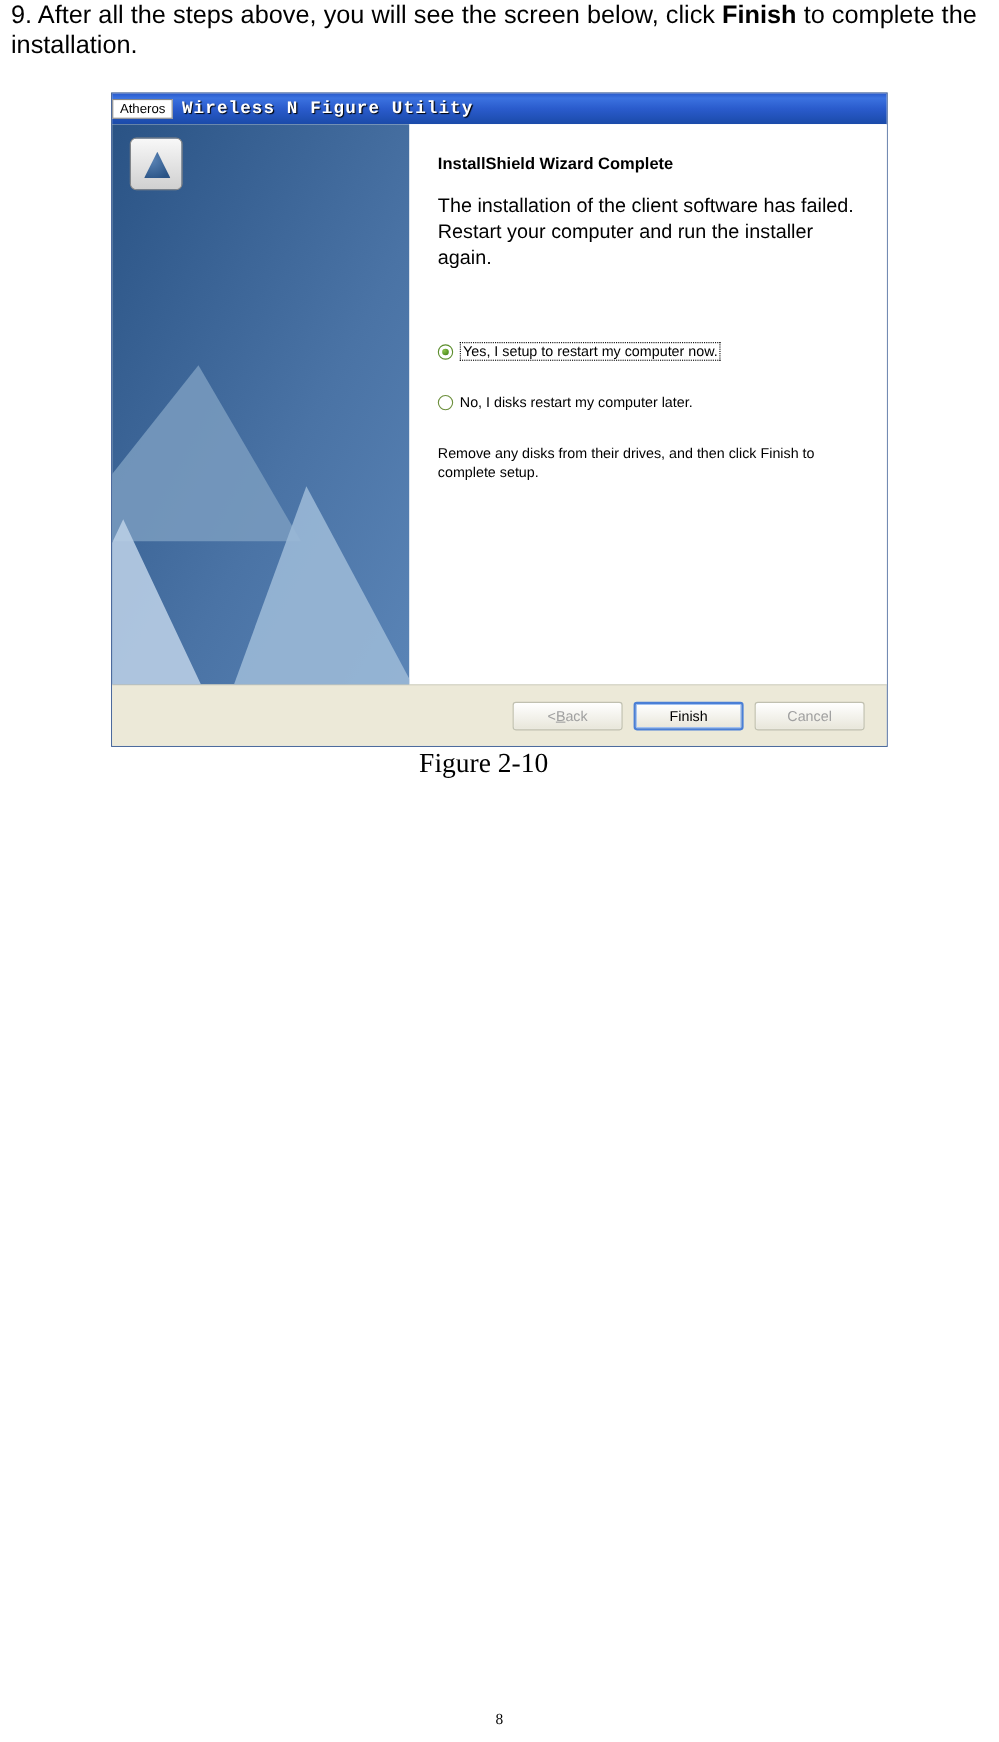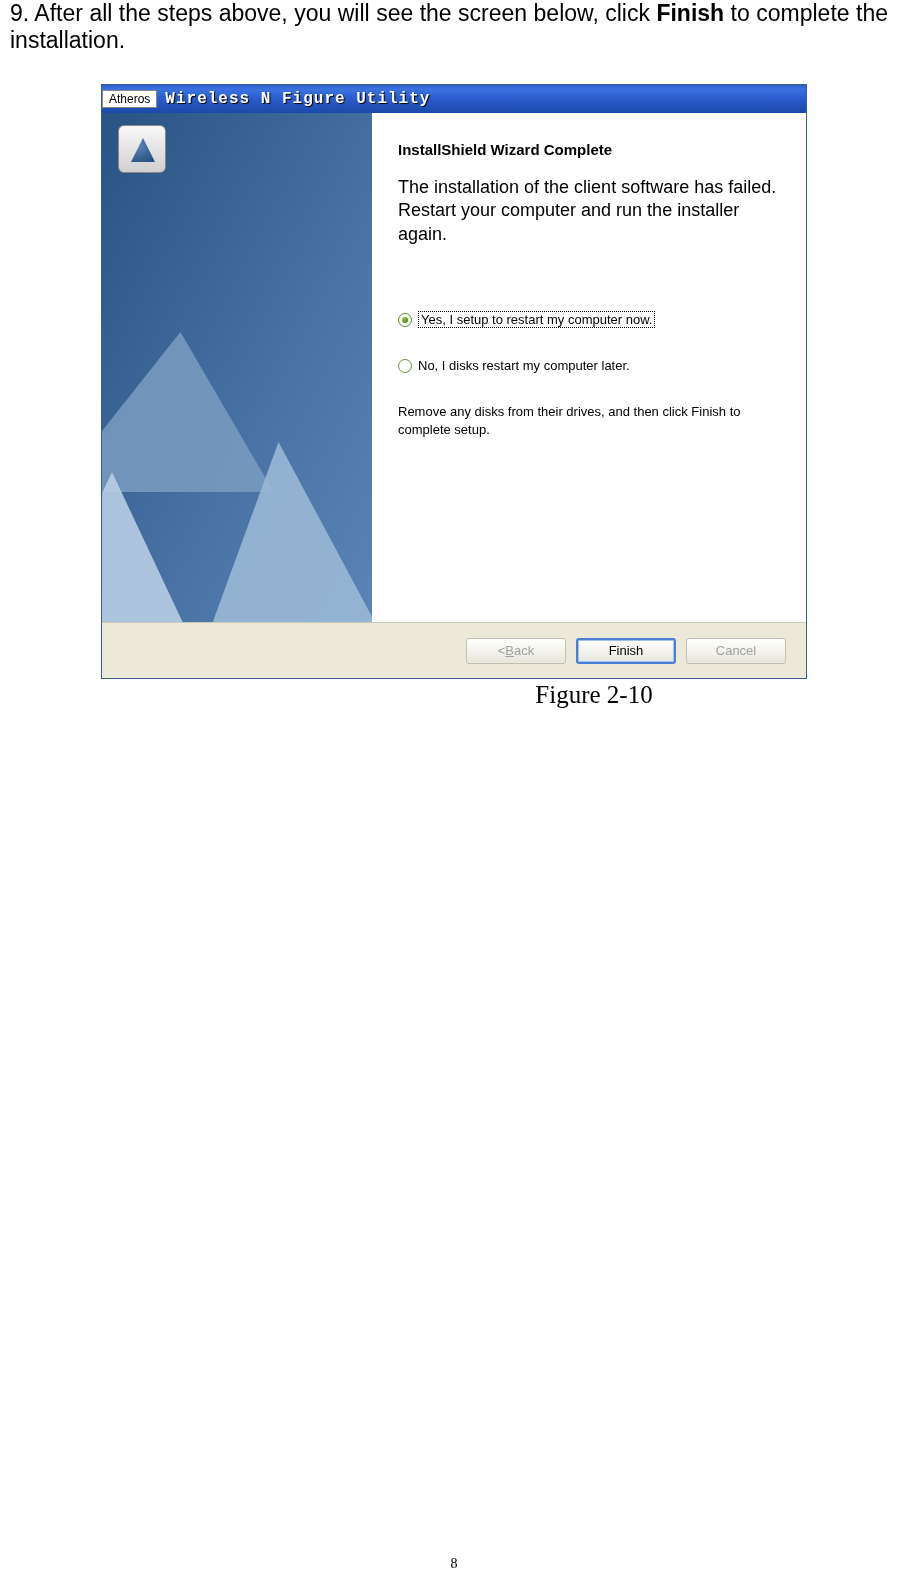--- a/index.html
+++ b/index.html
@@ -181,21 +181,21 @@
   }
   .btn.disabled { color: #a0a0a0; border-color:#c0c0b0;}
   .btn.primary {
     border: 2px solid #4a7fd6;
     box-shadow: 0 0 0 1px #a0c0f0 inset;
     color:#000;
   }
   .caption {
     font-family: "Times New Roman", serif;
     font-size: 25px;
-    text-align: center;
+    text-align: left;
     width: 706px;
     margin: 2px auto 0 auto;
     padding-left: 280px;
   }
   .page-number {
     position: absolute;
     bottom: 12px;
     left: 0; right: 0;
     text-align: center;
     font-family: "Times New Roman", serif;

